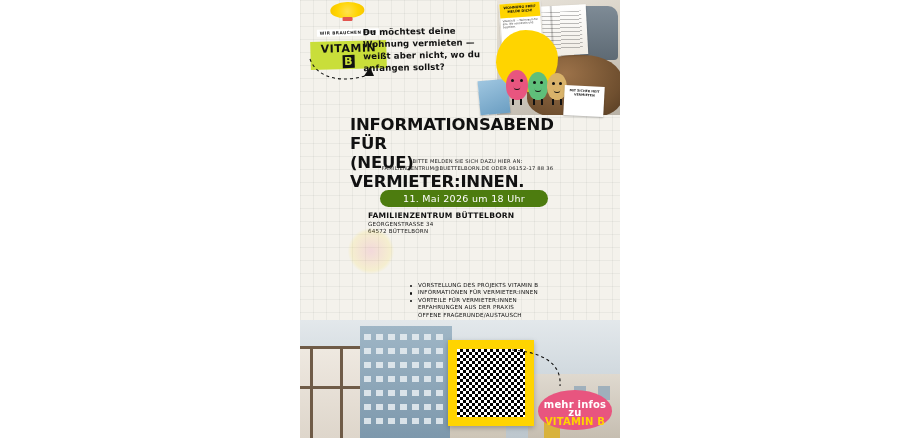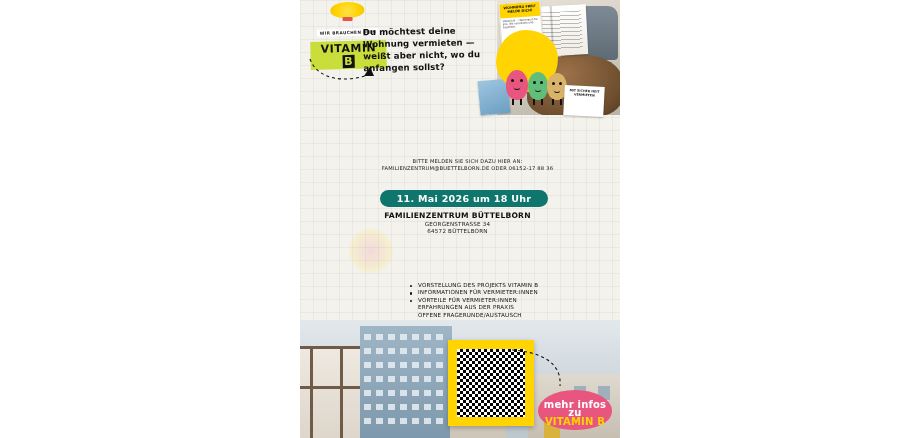--- a/index.html
+++ b/index.html
@@ -336,37 +336,37 @@
     letter-spacing: 0.2px;
   }
 
   
   .date-pill {
     position: absolute;
     left: 80px;
     top: 190px;
     width: 168px;
     height: 17px;
-    background: #0f766e;
+    background: #4d7c0f;
     border-radius: 9px;
     color: #ffffff;
-    font-weight: bold;
+    font-weight: normal;
     font-size: 9.5px;
     line-height: 17px;
     text-align: center;
     letter-spacing: 0.3px;
   }
 
   
   .venue {
     position: absolute;
-    left: 40px;
+    left: 68px;
     top: 211px;
     width: 235px;
-    text-align: center;
+    text-align: left;
   }
   .venue .v-name {
     font-weight: bold;
     font-size: 7.6px;
     letter-spacing: 0.2px;
     color: #111;
     line-height: 10px;
   }
   .venue .v-line {
     font-size: 5.6px;
@@ -607,20 +607,24 @@
     </div>
     <div class="mascot" id="mascot-sand">
       <span class="eye l"></span>
       <span class="eye r"></span>
       <span class="mouth"></span>
       <span class="legs"></span>
     </div>
 
     <div id="photo-note">MIT SICHER HEIT VERMIETEN</div>
 
+    <div class="title">
+      <div>INFORMATIONSABEND FÜR</div>
+      <div>(NEUE) VERMIETER:INNEN.</div>
+    </div>
 
     <div class="register">
       <div>BITTE MELDEN SIE SICH DAZU HIER AN:</div>
       <div>FAMILIENZENTRUM@BUETTELBORN.DE ODER 06152-17 88 36</div>
     </div>
 
     <div class="date-pill">11. Mai 2026 um 18 Uhr</div>
 
     <div class="venue">
       <div class="v-name">FAMILIENZENTRUM BÜTTELBORN</div>

